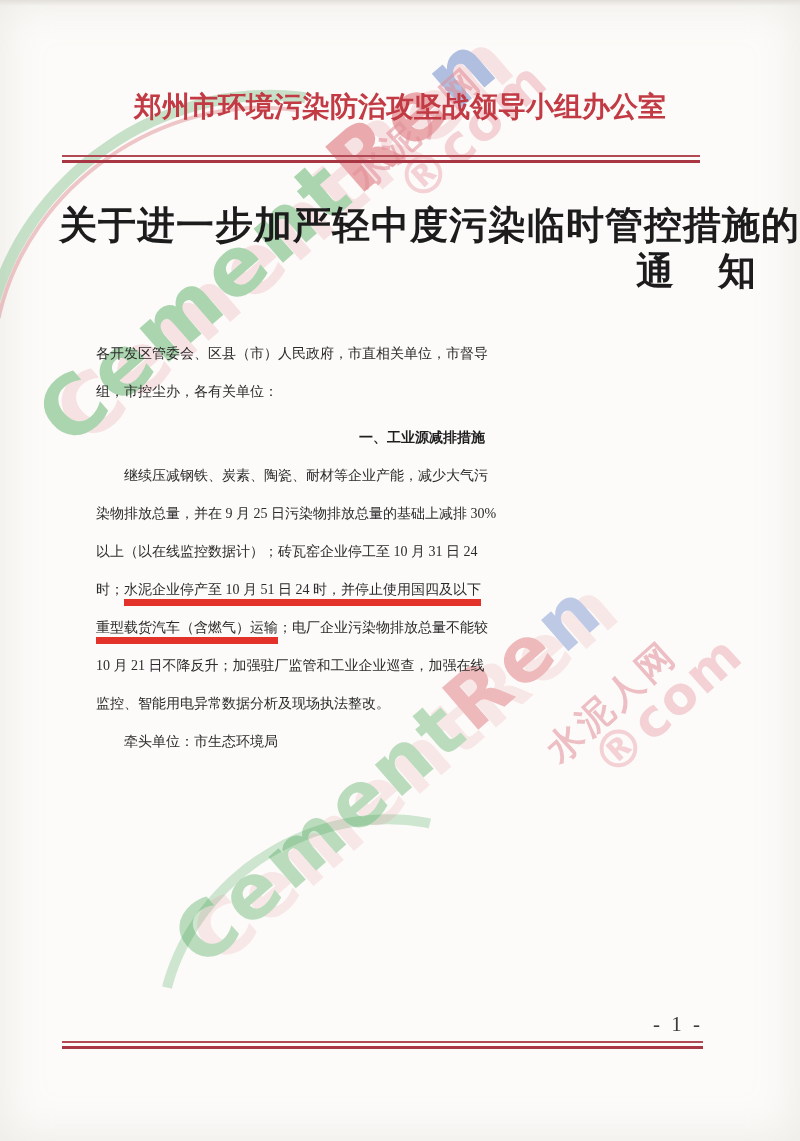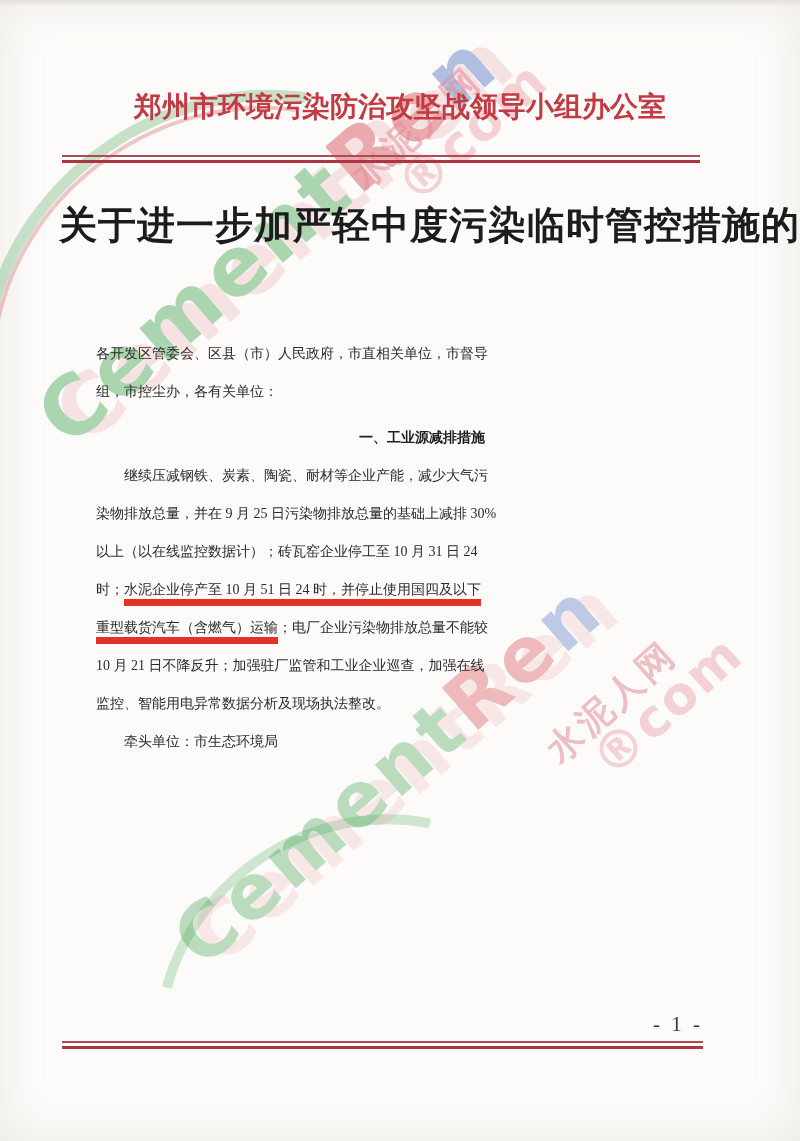--- a/index.html
+++ b/index.html
@@ -108,20 +108,21 @@
 
     <div class="red-header">郑州市环境污染防治攻坚战领导小组办公室</div>
 
     <div class="rule rule-top">
       <div class="rl-thin"></div>
       <div class="rl-thick"></div>
     </div>
 
     <div class="doc-title">
       <div>关于进一步加严轻中度污染临时管控措施的</div>
+      <div class="title2">通知</div>
     </div>
 
     <div class="body-text">
       <p class="no-indent">各开发区管委会、区县（市）人民政府，市直相关单位，市督导
 组，市控尘办，各有关单位：</p>
 
 
       <p class="heading">一、工业源减排措施</p>
 
       <p><span>继续压减钢铁、炭素、陶瓷、耐材等企业产能，减少大气污

